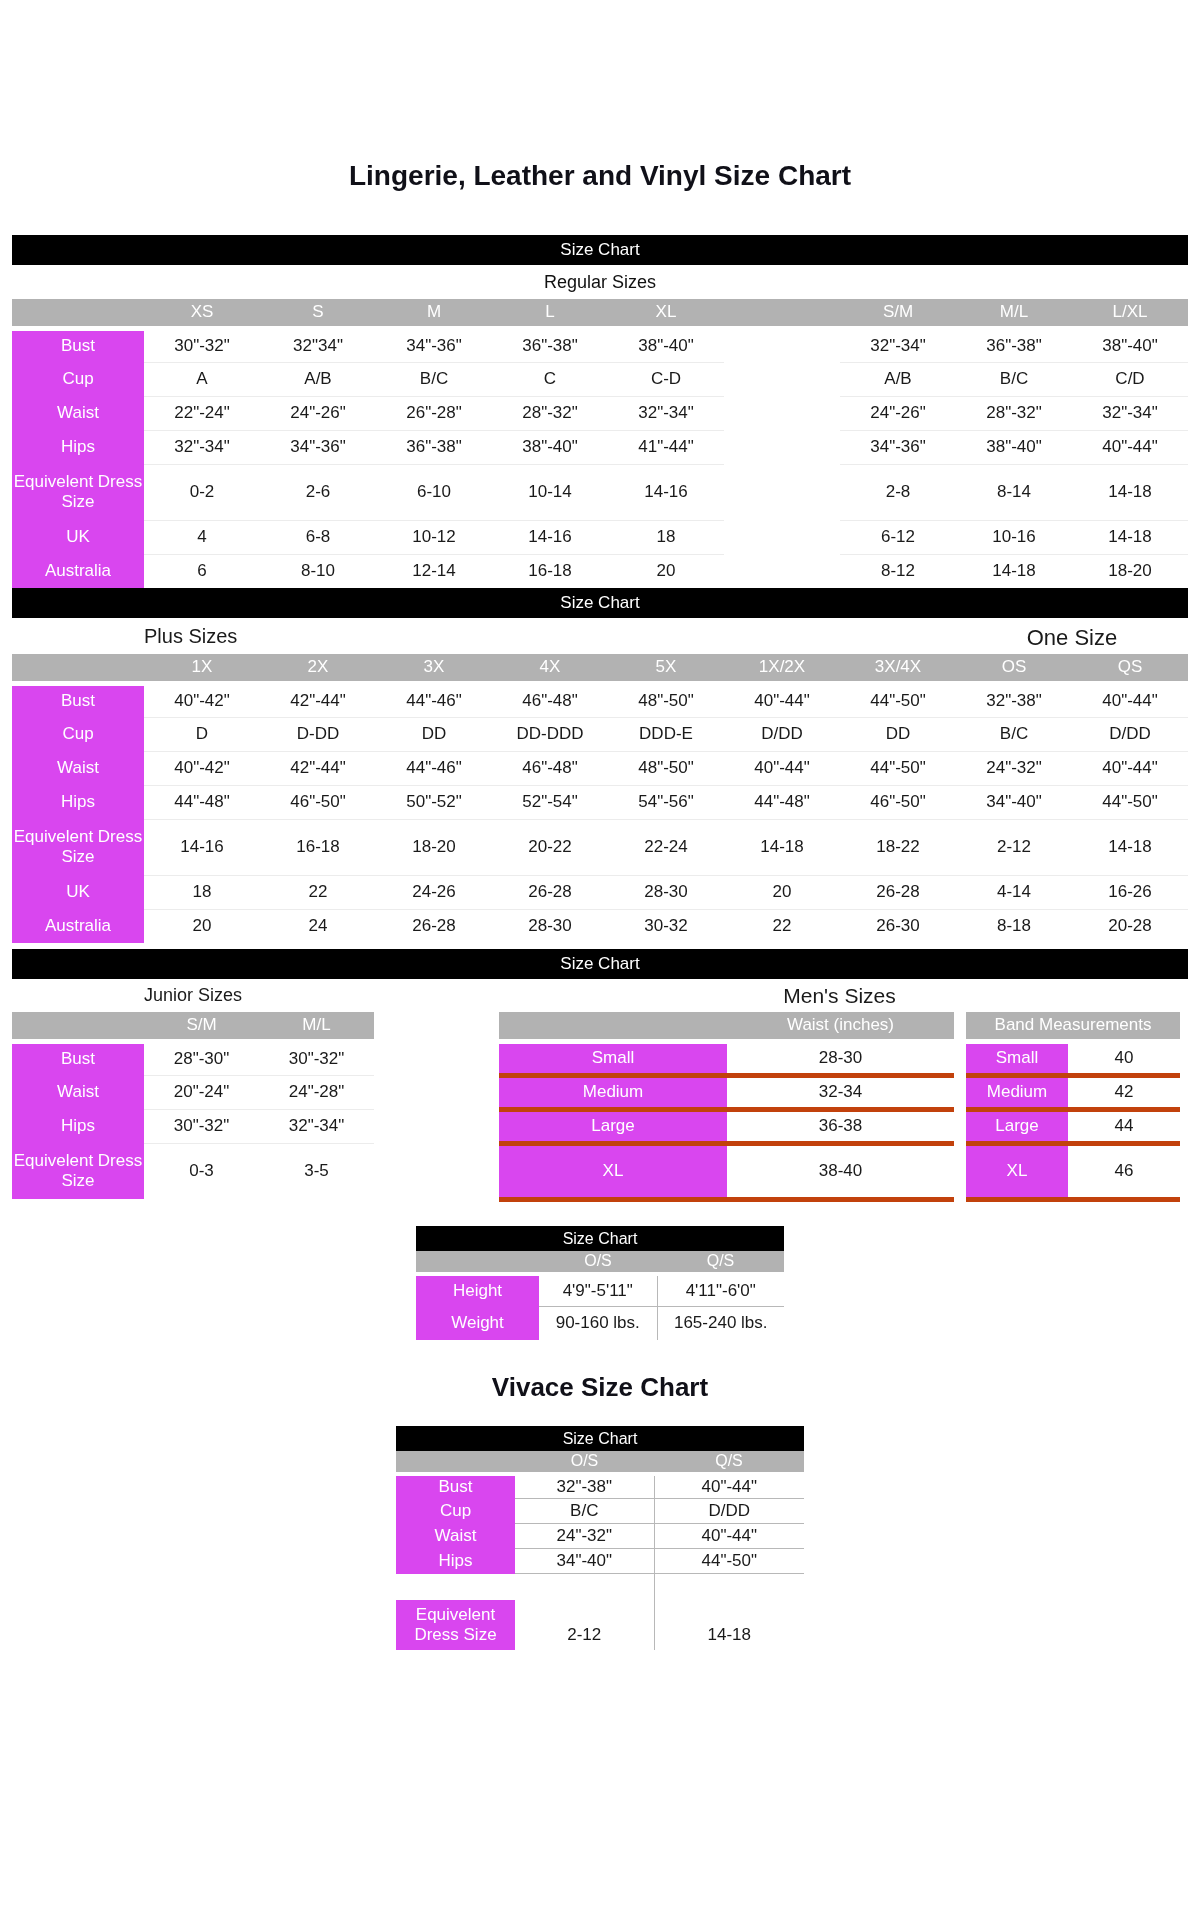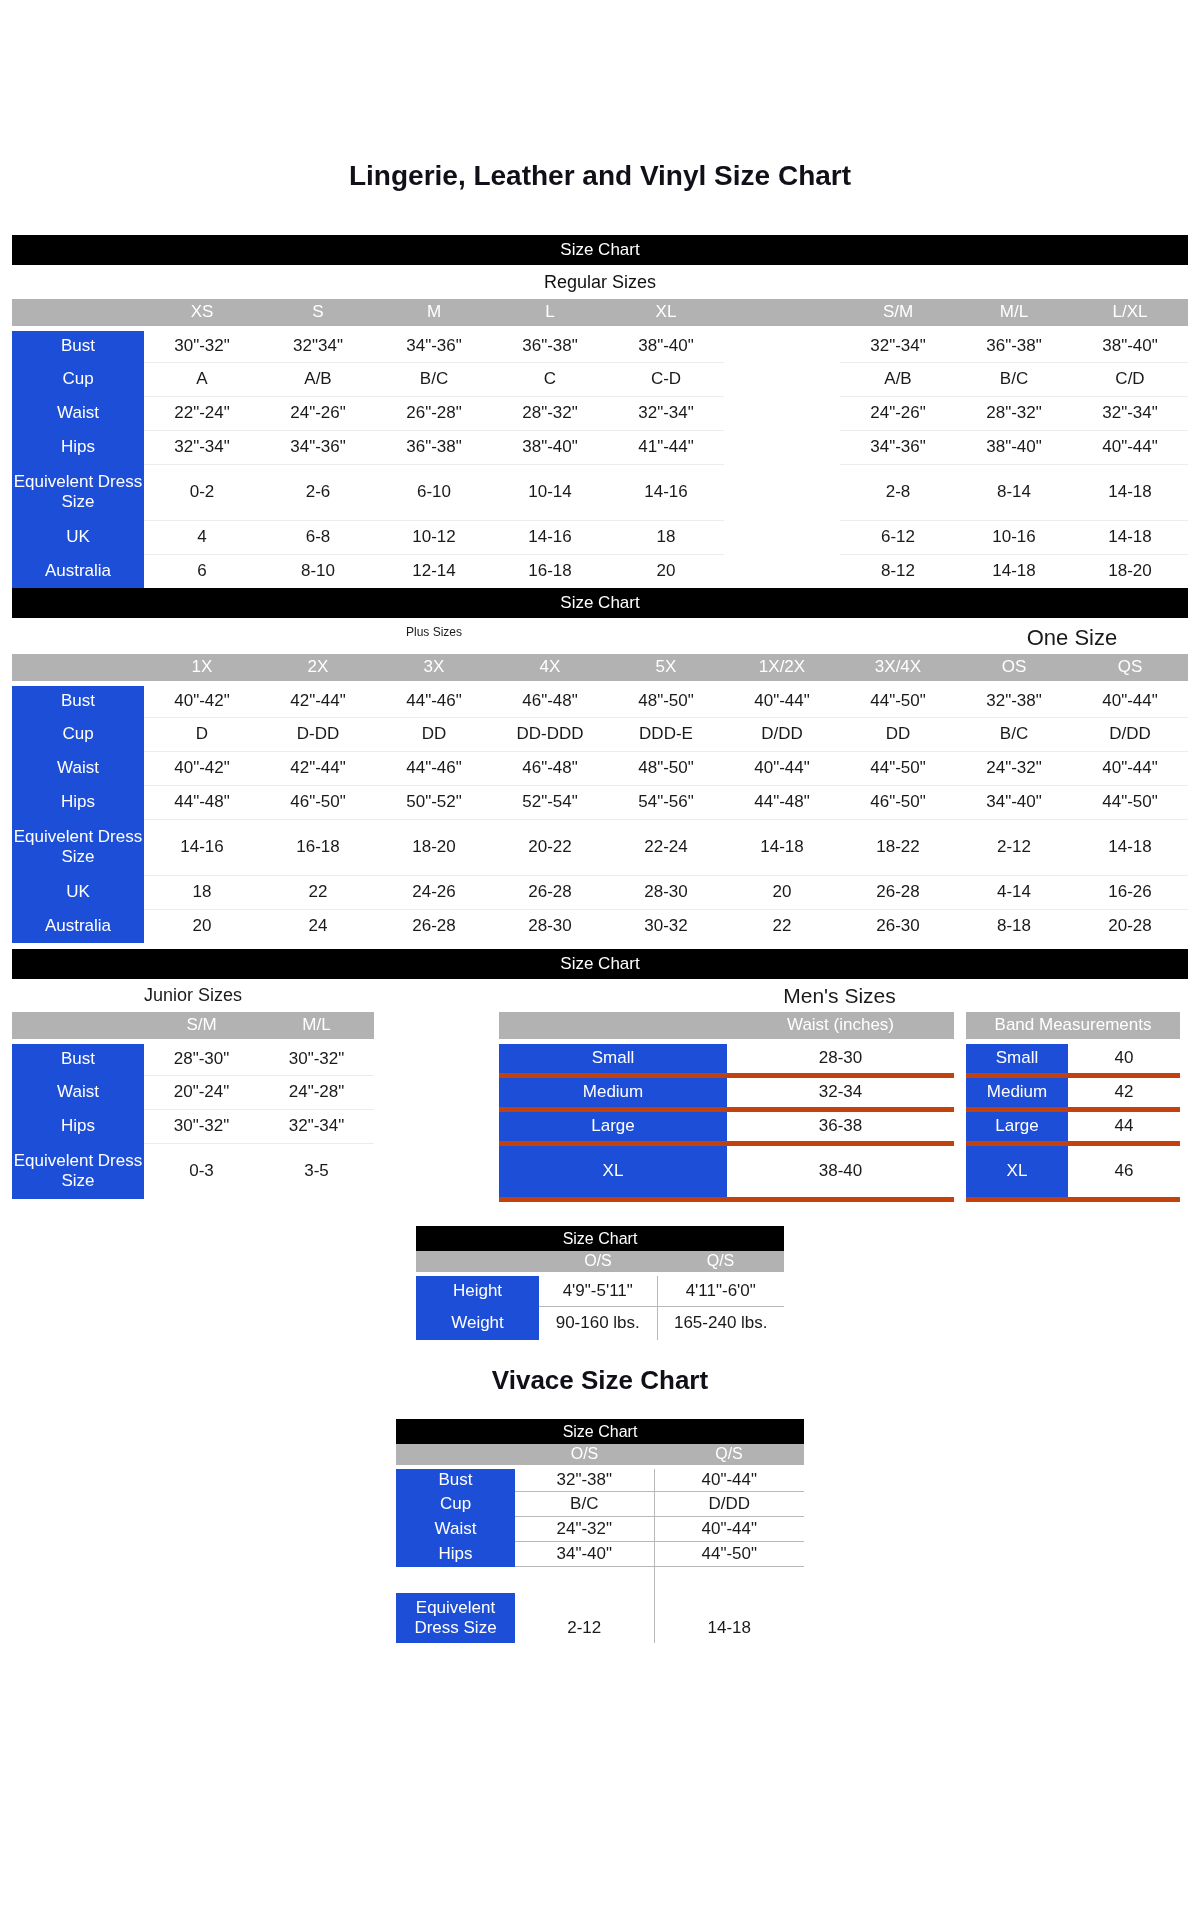--- a/index.html
+++ b/index.html
@@ -17,39 +17,39 @@
   .bar { height:30px; line-height:30px; background:#000; color:#fff;
     text-align:center; font-size:17px; }
   .bar.first { margin-top:35px; }
   .bar.third { margin-top:6px; }
 
   .subtitle { height:34px; line-height:34px; text-align:center; font-size:18px; color:#111; }
 
   
   .dual { position:relative; height:36px; }
   .dual .plus-label { position:absolute; left:132px; width:580px; top:7px;
-    text-align:center; font-size:12px; }
+    font-size:20px; }
   .dual .one-label  { position:absolute; left:944px; width:232px; top:7px;
     text-align:center; font-size:22px; }
 
   table { border-collapse:collapse; table-layout:fixed; }
   th, td { padding:0; text-align:center; vertical-align:middle;
     font-weight:normal; font-size:17px; overflow:hidden; }
 
   
   table.big { width:1176px; }
   table.big col.c-lbl { width:132px; }
   table.big col.c-val { width:116px; }
   table.jr  { width:362px; }
   table.jr col.c-lbl { width:132px; }
   table.jr col.c-val { width:115px; }
 
   .gray-head th { background:#b2b2b2; color:#fff; height:29px;
     border-bottom:5px solid #fff; }
-  td.lbl { background:#1d4ed8; color:#fff; line-height:1.15; }
+  td.lbl { background:#d946ef; color:#fff; line-height:1.15; }
   td.v   { background:#fff; border-bottom:1px solid #ececec; }
   td.g   { background:#fff; }
   table.big td, table.jr td { height:34px; }
   table.big tr.tall td, table.jr tr.tall td { height:56px; }
   table.big tbody tr:last-child td.v, table.jr tbody tr:last-child td.v { border-bottom:none; }
 
   
   .jm-titles { display:flex; height:33px; line-height:33px; }
   .jm-titles .jt { width:362px; text-align:center; font-size:18px; }
   .jm-titles .mt { width:681px; margin-left:125px; text-align:center; font-size:21px; }
@@ -85,21 +85,21 @@
   .mini td.vsep { border-left:1px solid #b8b8b8; }
   .mini tbody tr:last-child td.v { border-bottom:none; }
   .mini td.nob { border-bottom:none; }
   .mini td.wlbl { background:#fff; }
   table.viv tr.spacer td { height:26px; }
   table.viv tr.tall td { height:50px; }
   table.viv tr.tall td.v { vertical-align:bottom; padding-bottom:5px; }
 
   .sec-title { margin-top:34px; height:30px; line-height:30px; text-align:center;
     font-size:26px; font-weight:bold; color:#101018; }
-  .sec-title.viv-title { margin-top:25px; }
+  .sec-title.viv-title { margin-top:32px; }
 </style>
 </head>
 <body>
 
 <div class="content">
 
   <h1 class="main-title">Lingerie, Leather and Vinyl Size Chart</h1>
 
   <div class="bar first">Size Chart</div>
   <div class="subtitle">Regular Sizes</div>

